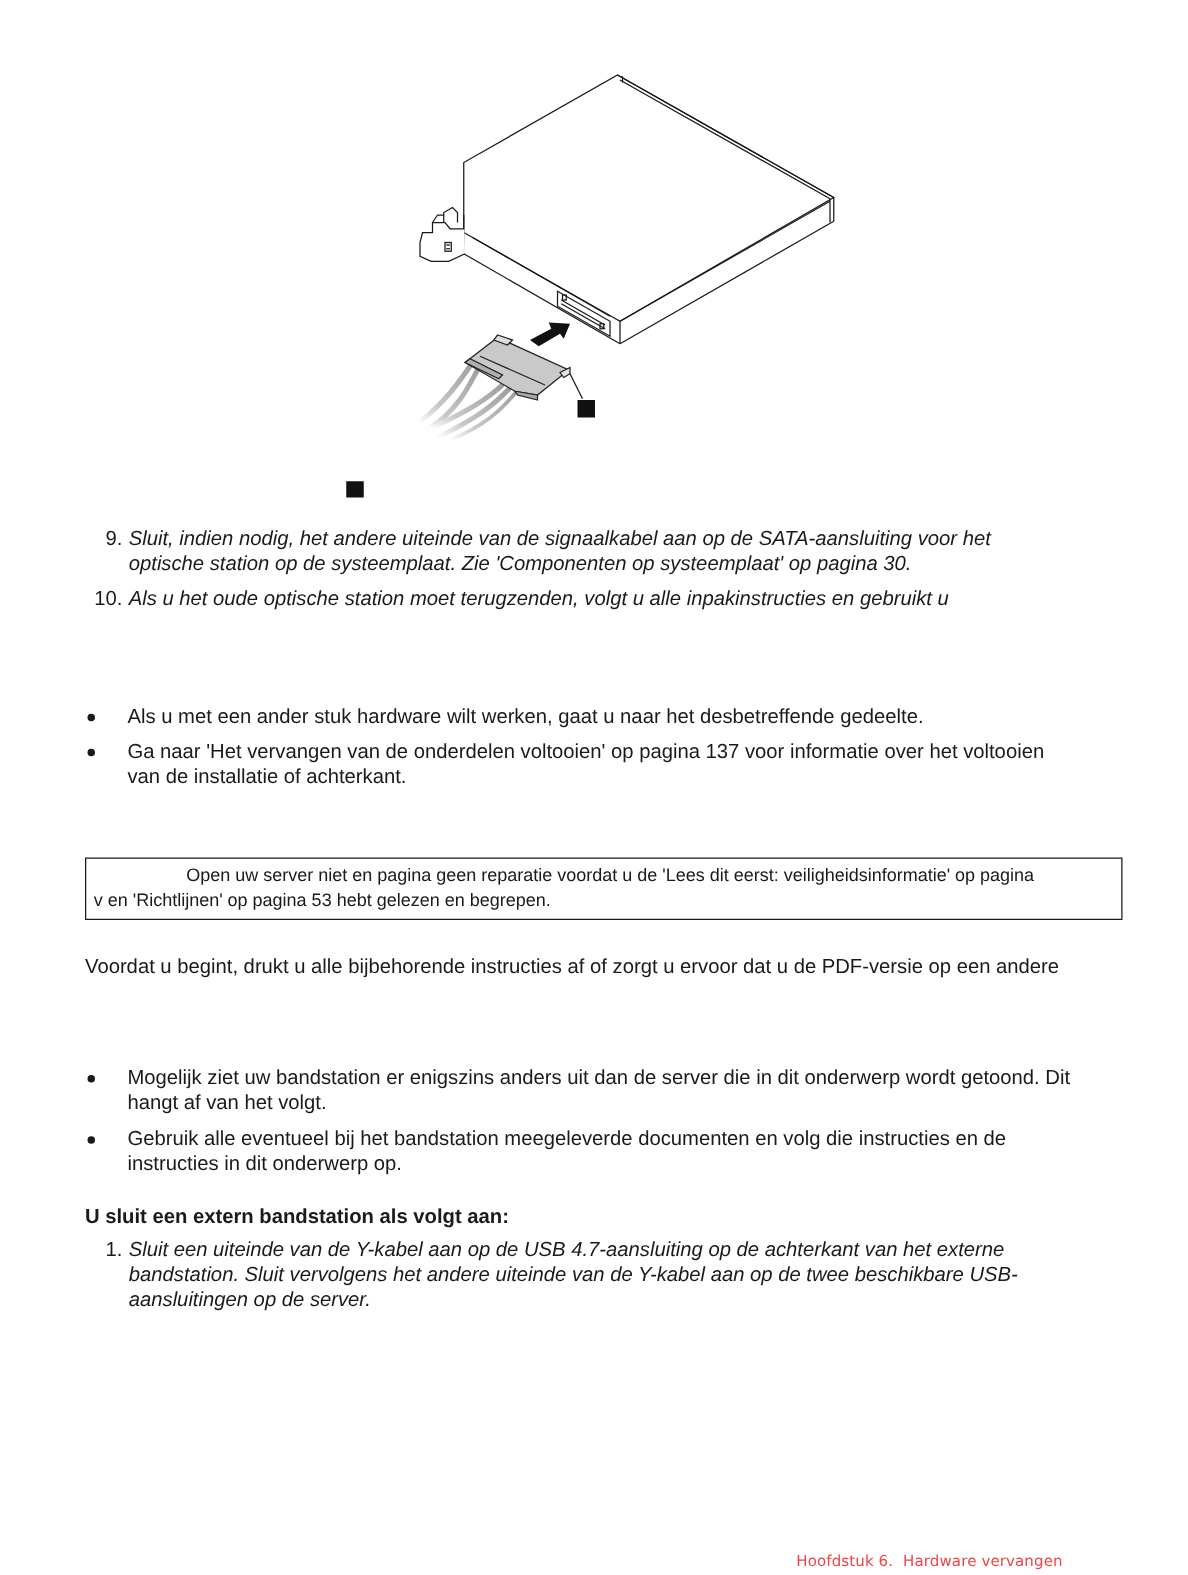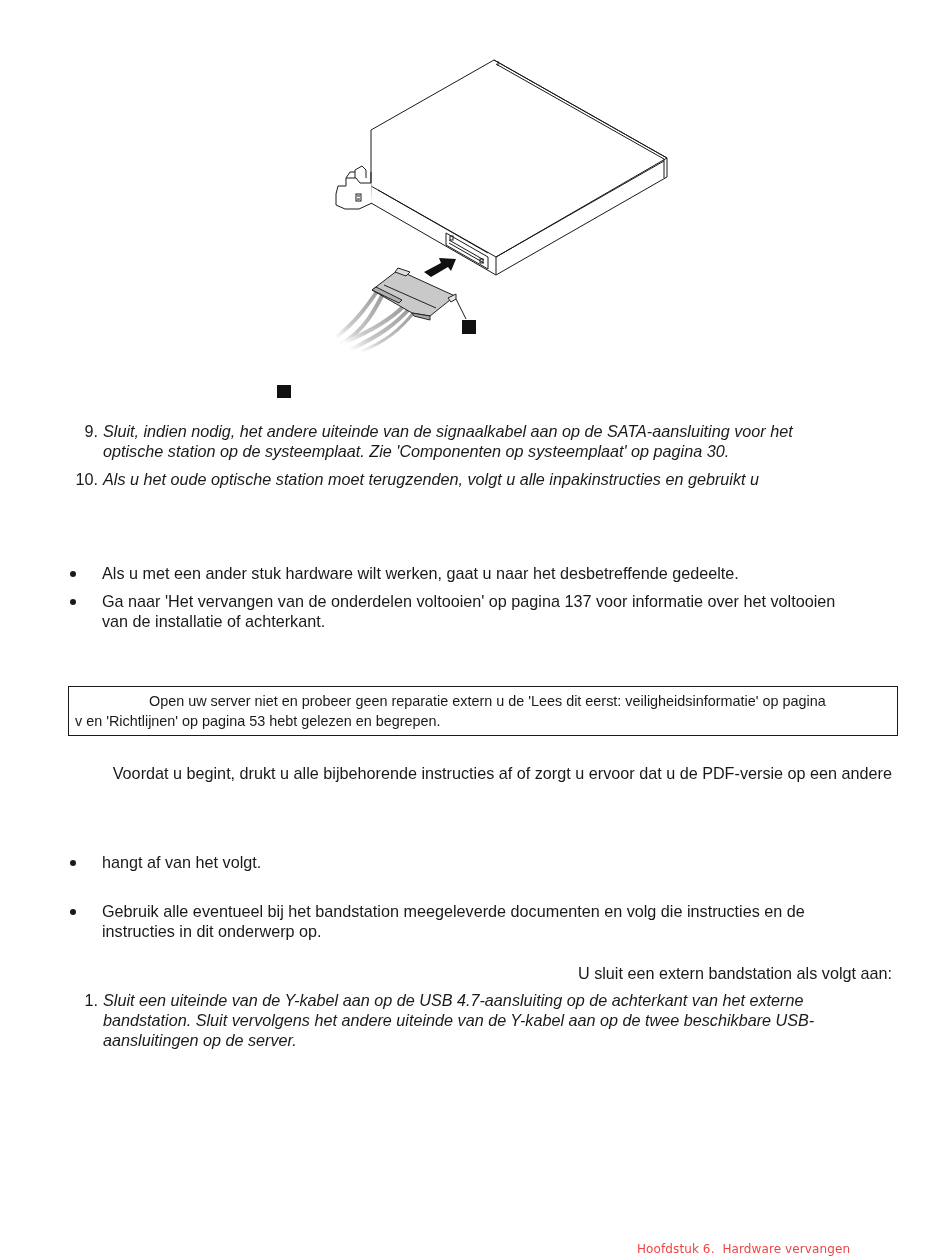--- a/index.html
+++ b/index.html
@@ -20,21 +20,21 @@
     .bullet .dot::before { content: ""; position: absolute; left: 2px; top: 8px; width: 6px; height: 6px; border-radius: 50%; background: #1a1a1a; }
     .bullet .txt { margin-left: 34px; display: block; }
 
     .notice {
       position: absolute; left: 68px; top: 686px; width: 830px; height: 50px;
       border: 1.5px solid #1a1a1a; box-sizing: border-box;
       font-size: 14.4px; line-height: 20px; padding: 4px 6px 0 6px;
     }
     .notice .indent { display: inline-block; width: 74px; }
 
-    .para { position: absolute; left: 52px; width: 840px; text-align: right; }
+    .para { position: absolute; left: 68px; width: 840px; }
 
     .footer {
       position: absolute; left: 637px; top: 1241px;
       font-size: 12px; line-height: 16px; color: #ef4444;
       font-family: "DejaVu Sans", sans-serif; letter-spacing: 0.1px;
     }
     .footer .sep { margin: 0 4px 0 0; }
   </style>
 </head>
 <body>
@@ -119,39 +119,40 @@
   <span class="dot"></span>
   <span class="txt">Als u met een ander stuk hardware wilt werken, gaat u naar het desbetreffende gedeelte.</span>
 </div>
 <div class="bullet" style="top:591px;">
   <span class="dot"></span>
   <span class="txt">Ga naar 'Het vervangen van de onderdelen voltooien' op pagina 137 voor informatie over het voltooien</span>
   <span class="txt">van de installatie of achterkant.</span>
 </div>
 
 <div class="notice">
-  <div><span class="indent"></span><span>Open uw server niet en probeer geen reparatie extern u de 'Lees dit eerst: veiligheidsinformatie' op pagina</span></div>
+  <div><span class="indent"></span><span>Open uw server niet en pagina geen reparatie voordat u de 'Lees dit eerst: veiligheidsinformatie' op pagina</span></div>
   <div>v en 'Richtlijnen' op pagina 53 hebt gelezen en begrepen.</div>
 </div>
 
 <div class="para" style="top:763px;">
   <div>Voordat u begint, drukt u alle bijbehorende instructies af of zorgt u ervoor dat u de PDF-versie op een andere</div>
 </div>
 
 <div class="bullet" style="top:852px;">
   <span class="dot"></span>
+  <span class="txt">Mogelijk ziet uw bandstation er enigszins anders uit dan de server die in dit onderwerp wordt getoond. Dit</span>
   <span class="txt">hangt af van het volgt.</span>
 </div>
 <div class="bullet" style="top:901px;">
   <span class="dot"></span>
   <span class="txt">Gebruik alle eventueel bij het bandstation meegeleverde documenten en volg die instructies en de</span>
   <span class="txt">instructies in dit onderwerp op.</span>
 </div>
 
-<div class="para" style="top:963px;">U sluit een extern bandstation als volgt aan:</div>
+<div class="para" style="top:963px;font-weight:bold;">U sluit een extern bandstation als volgt aan:</div>
 
 <div class="step" style="top:990px;">
   <span class="num">1.</span>
   <span class="txt">Sluit een uiteinde van de Y-kabel aan op de USB 4.7-aansluiting op de achterkant van het externe</span>
   <span class="txt">bandstation. Sluit vervolgens het andere uiteinde van de Y-kabel aan op de twee beschikbare USB-</span>
   <span class="txt">aansluitingen op de server.</span>
 </div>
 
 <div class="footer">
   <span>Hoofdstuk 6</span><span class="sep">.</span>

